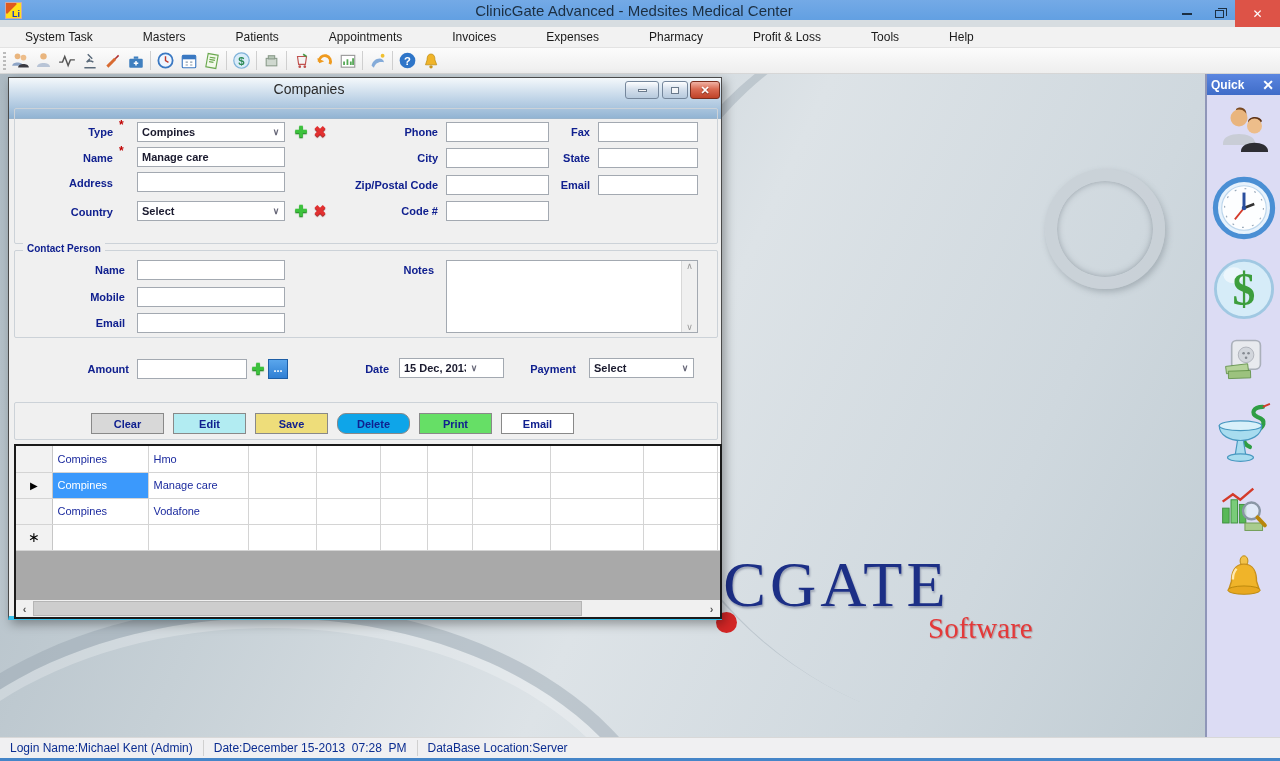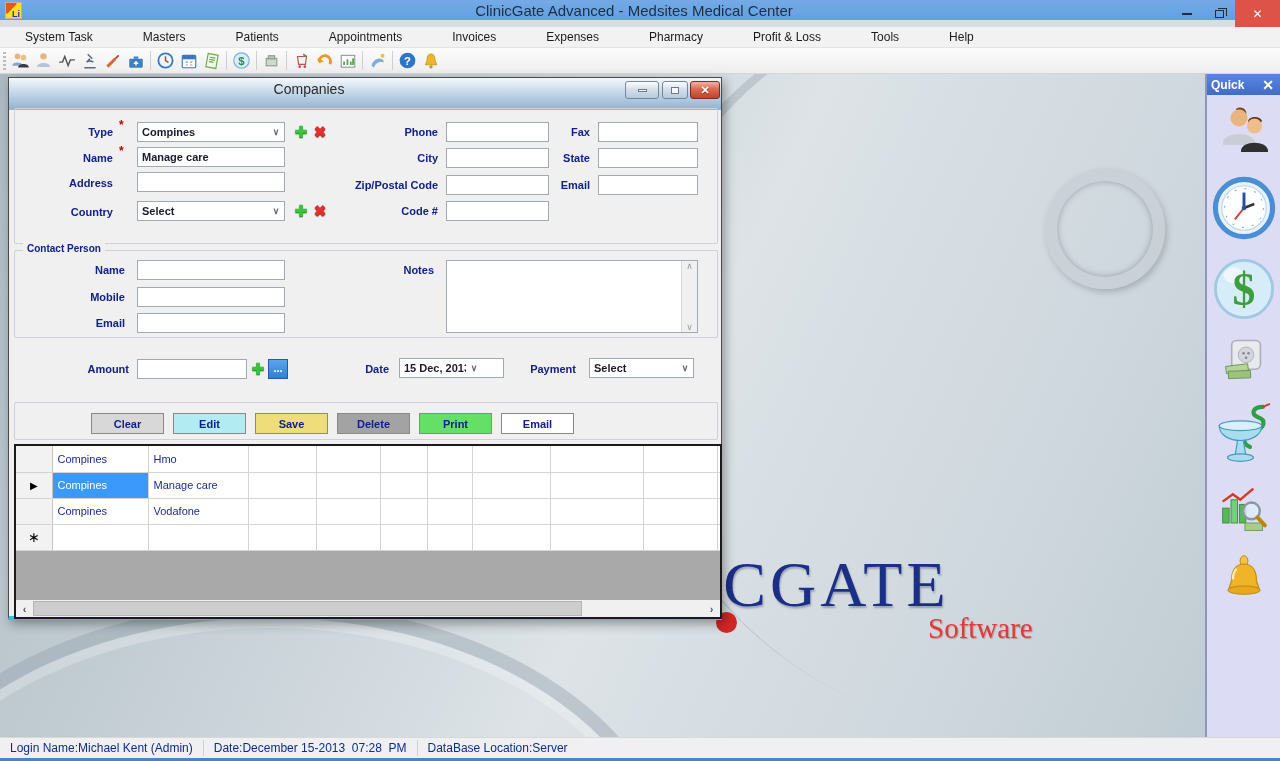--- a/index.html
+++ b/index.html
@@ -58,21 +58,21 @@
 
   
   .statusbar { position:absolute; left:0; bottom:0; width:1280px; height:24px; background:#f0f0f2;
     border-top:1px solid #d8d8d8; display:flex; align-items:center; border-bottom:3px solid #4585c8;text-align:right; }
   .status-item { font-size:12px; color:#0b2d91; white-space:pre; padding:0 10px; }
   .status-sep { width:1px; height:16px; background:#d0d0d0; }
 
   
   .dialog { position:absolute; left:8px; top:77px; width:714px; height:543px; background:#f0f0f0;
     border:1px solid #4a4a4a; border-bottom:4px solid #35c0ea; box-shadow:3px 4px 10px rgba(0,0,0,.35); }
-  .dlg-title { position:absolute; left:0; top:0; width:712px; height:32px;
+  .dlg-title { position:absolute; left:0; top:0; width:712px; height:41px;
     background:linear-gradient(#f4f8fb,#bdd2e6 55%,#92b4d3); border-bottom:1px solid #9ab4cc;
     font-size:14px; color:#2a2a2a; text-align:center; line-height:23px; padding-right:112px; }
   .dbtn { position:absolute; top:3px; height:18px; border:1px solid #75879c; border-radius:3px;
     background:linear-gradient(#fdfeff,#d5e0ec 45%,#b6cadd); display:flex; align-items:center; justify-content:center; }
   .dbtn .dash { width:9px; height:3px; background:#f8f8f8; border:1px solid #6a7a8c; }
   .dbtn .sq { width:8px; height:7px; border:1px solid #6a7a8c; background:#f4f6f8; }
   .dbtn.dclose { background:linear-gradient(#f0b2a4,#d96a52 45%,#bf4228); border-color:#7c2e1e; }
   .dbtn.dclose span { color:#fff; font-weight:bold; font-size:11px; text-shadow:0 1px 1px #7c2e1e; }
 
   .groupbox { position:absolute; border:1px solid #ccd2d8; border-radius:2px; }
@@ -94,21 +94,21 @@
   .dots-btn { position:absolute; width:20px; height:20px; background:linear-gradient(#5aa6ec,#2f7fd4);
     border:1px solid #1d5ea6; color:#fff; font-weight:bold; font-size:11px; text-align:center; line-height:16px; }
 
   .notes { position:absolute; background:#fff; border:1px solid #a3a9b1; }
   .vscroll { position:absolute; right:0; top:0; bottom:0; width:16px; background:#f0f0f0; border-left:1px solid #d8d8d8;
     display:flex; flex-direction:column; justify-content:space-between; align-items:center; font-size:9px; color:#999; }
 
   .dlg-btn { position:absolute; top:0; width:73px; height:21px; border:1px solid #898989; font-size:11px;
     font-weight:bold; color:#10208f; display:flex; align-items:center; justify-content:center; cursor:default; }
   .b-clear { background:#d8d8d8; } .b-edit { background:#b2ecf2; } .b-save { background:#eedd7a; }
-  .b-delete{ background:#a3a3a3; } .b-print{ background:#66df66; } .b-email{ background:#ffffff; }
+  .b-delete{ background:#0ea5e9;border-radius:9px; } .b-print{ background:#66df66; } .b-email{ background:#ffffff; }
 
   
   .grid { position:absolute; left:5px; top:366px; width:708px; height:175px; border:2px solid #1a1a1a;
     background:#a9a9a9; display:flex; flex-direction:column; overflow:hidden; }
   table.dg { border-collapse:collapse; table-layout:fixed; width:704px; background:#fff; }
   .dg th { background:#f2f2f2; border-right:1px solid #c6c6c6; border-bottom:1px solid #c6c6c6;
     font-size:11px; font-weight:normal; color:#111; text-align:left; padding:2px 5px; height:34px; overflow:hidden; }
   .dg td { background:#fff; border-right:1px solid #d4d4d4; border-bottom:1px solid #d4d4d4;
     font-size:11px; color:#1b2a9e; padding:2px 5px; height:26px; overflow:hidden; white-space:nowrap; }
   .dg .rowsel { background:#f2f2f2; border-right:1px solid #c6c6c6; text-align:center; color:#000; font-size:10px; }

